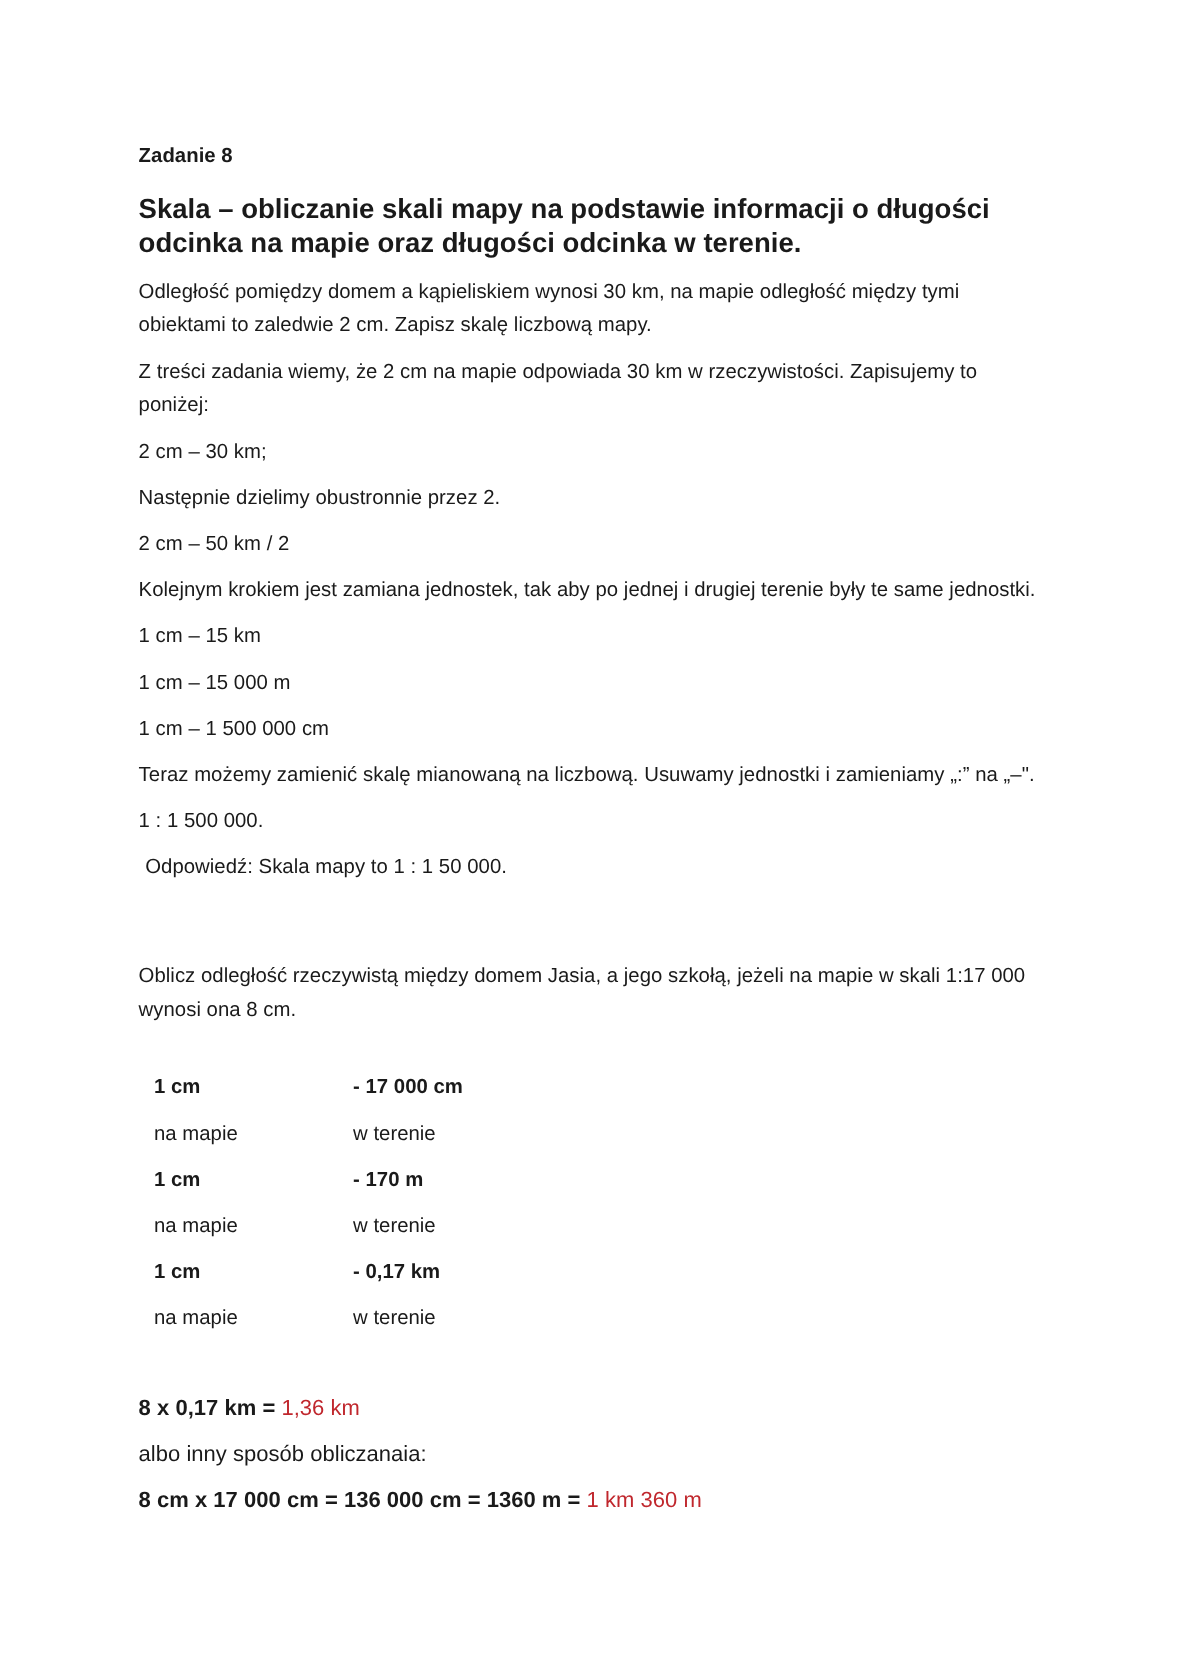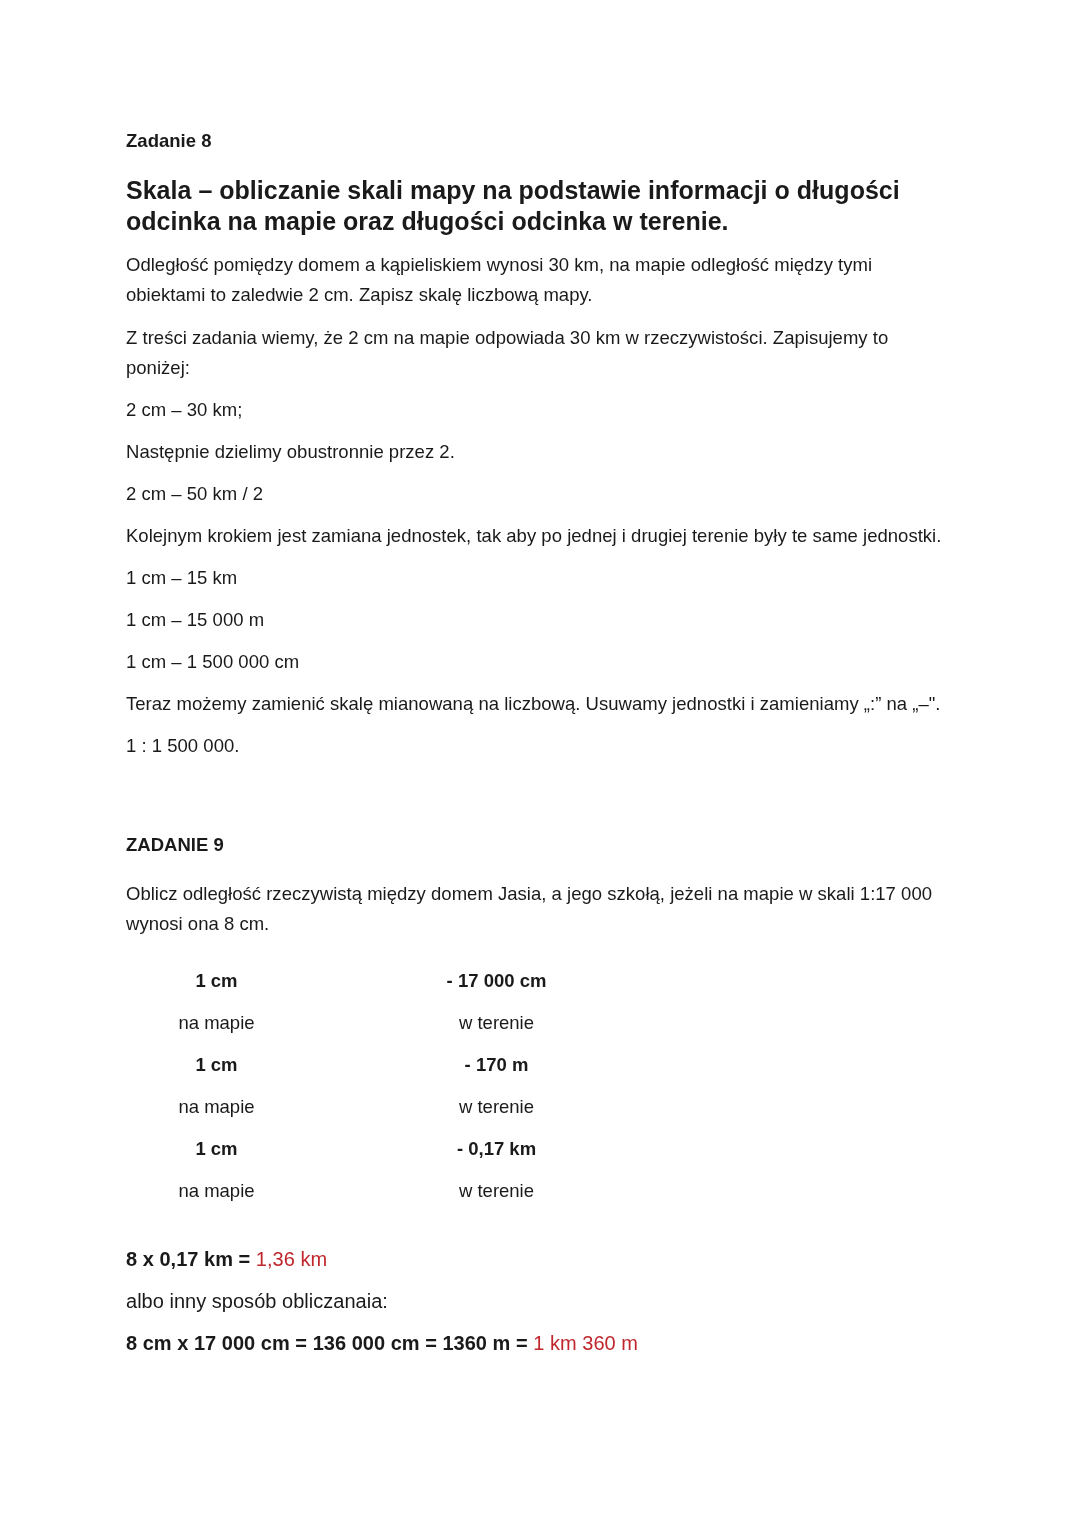--- a/index.html
+++ b/index.html
@@ -61,23 +61,22 @@
     height: 57px;
   }
   .gap-mid {
     height: 26px;
   }
   .gap-small {
     height: 14px;
   }
   .conv-table {
     border-collapse: collapse;
-    margin: 0;
+    margin: 14px;
     width: 560px;
-    text-align: center;
   }
   .conv-table td {
     padding: 0 0 11.5px 0;
     font-size: 18.5px;
     line-height: 30.5px;
     vertical-align: top;
     color: #1a1a1a;
   }
   .conv-table td.c1 {
     width: 181px;
@@ -125,28 +124,28 @@
       <p class="line">1 cm – 15 km</p>
 
       <p class="line">1 cm – 15 000 m</p>
 
       <p class="line">1 cm – 1 500 000 cm</p>
 
       <p class="line">Teraz możemy zamienić skalę mianowaną na liczbową. Usuwamy jednostki i zamieniamy „:” na „–".</p>
 
       <p class="line">1 : 1 500 000.</p>
 
+      <p class="answer">Odpowiedź: Skala mapy to 1 : 1 50 000.</p>
 
     </section>
 
     <div class="gap-big"></div>
 
     <section>
 
-      <p class="heading">ZADANIE 9</p>
 
       <p class="para">Oblicz odległość rzeczywistą między domem Jasia, a jego szkołą, jeżeli na mapie w skali 1:17 000 wynosi ona 8 cm.</p>
 
       <div class="gap-small"></div>
 
       <table class="conv-table">
         <tbody>
             <tr class="row-bold">
               <td class="c1">1 cm</td>
               <td class="c2 ind-1">- 17 000 cm</td>

